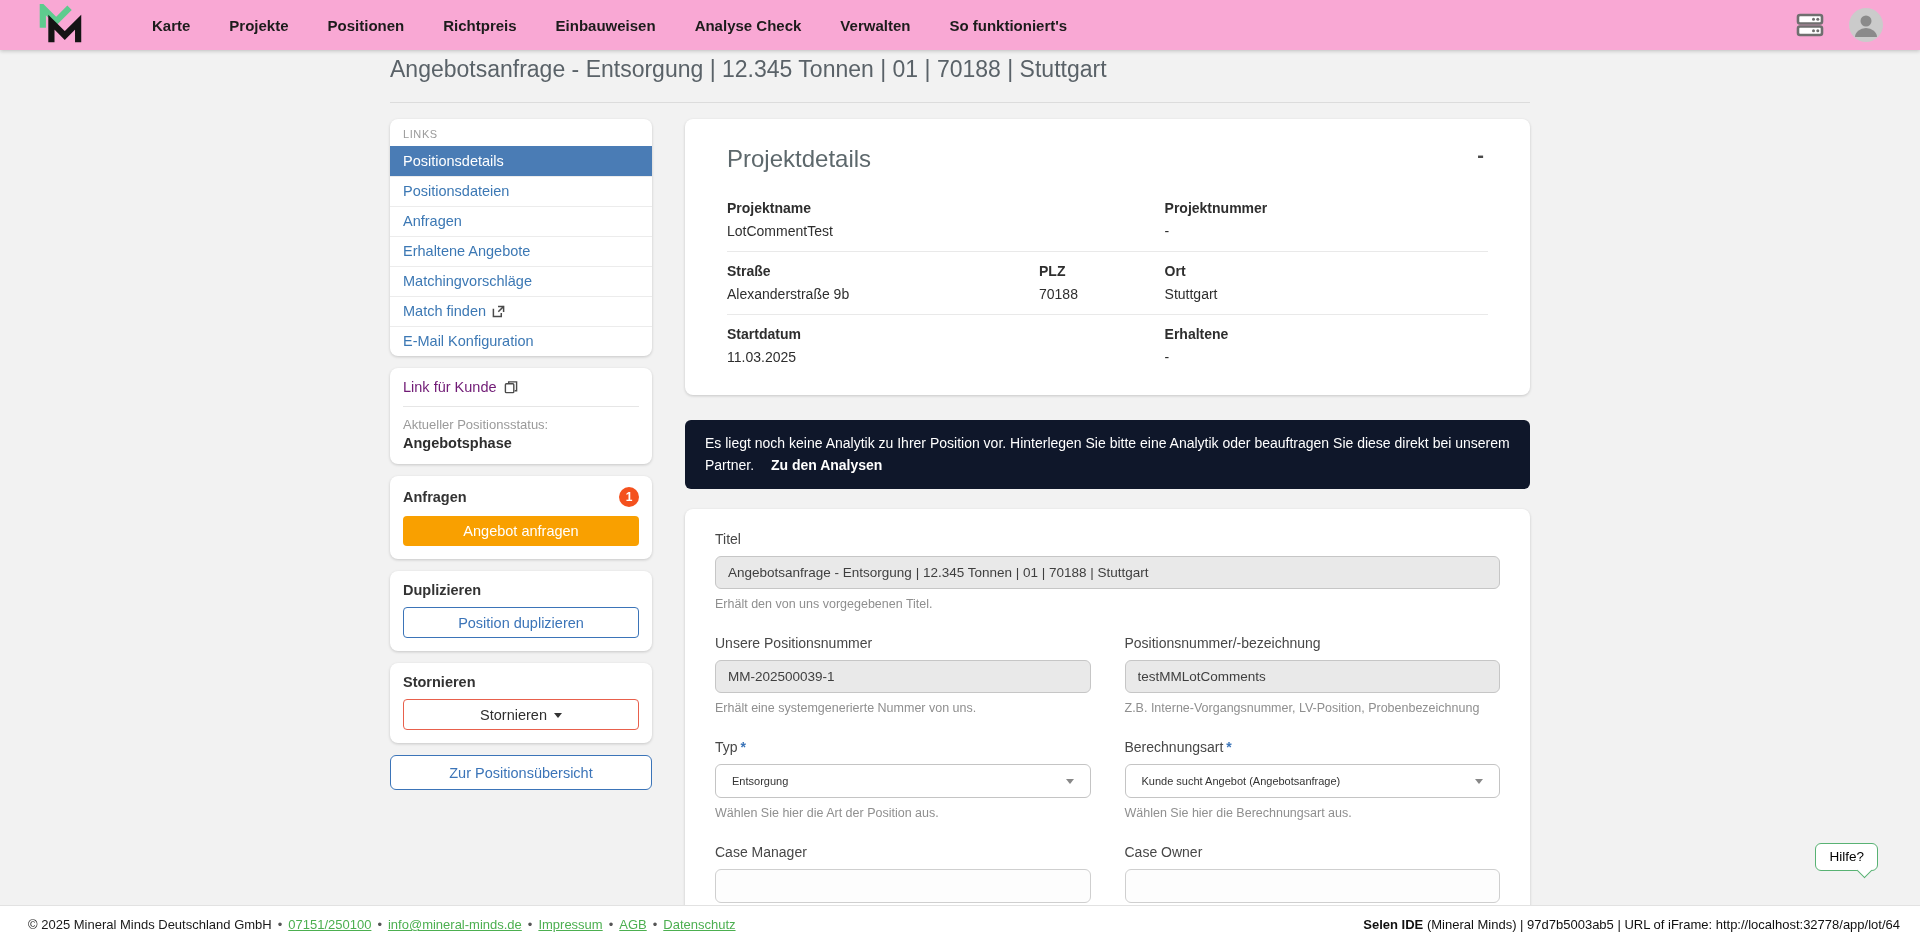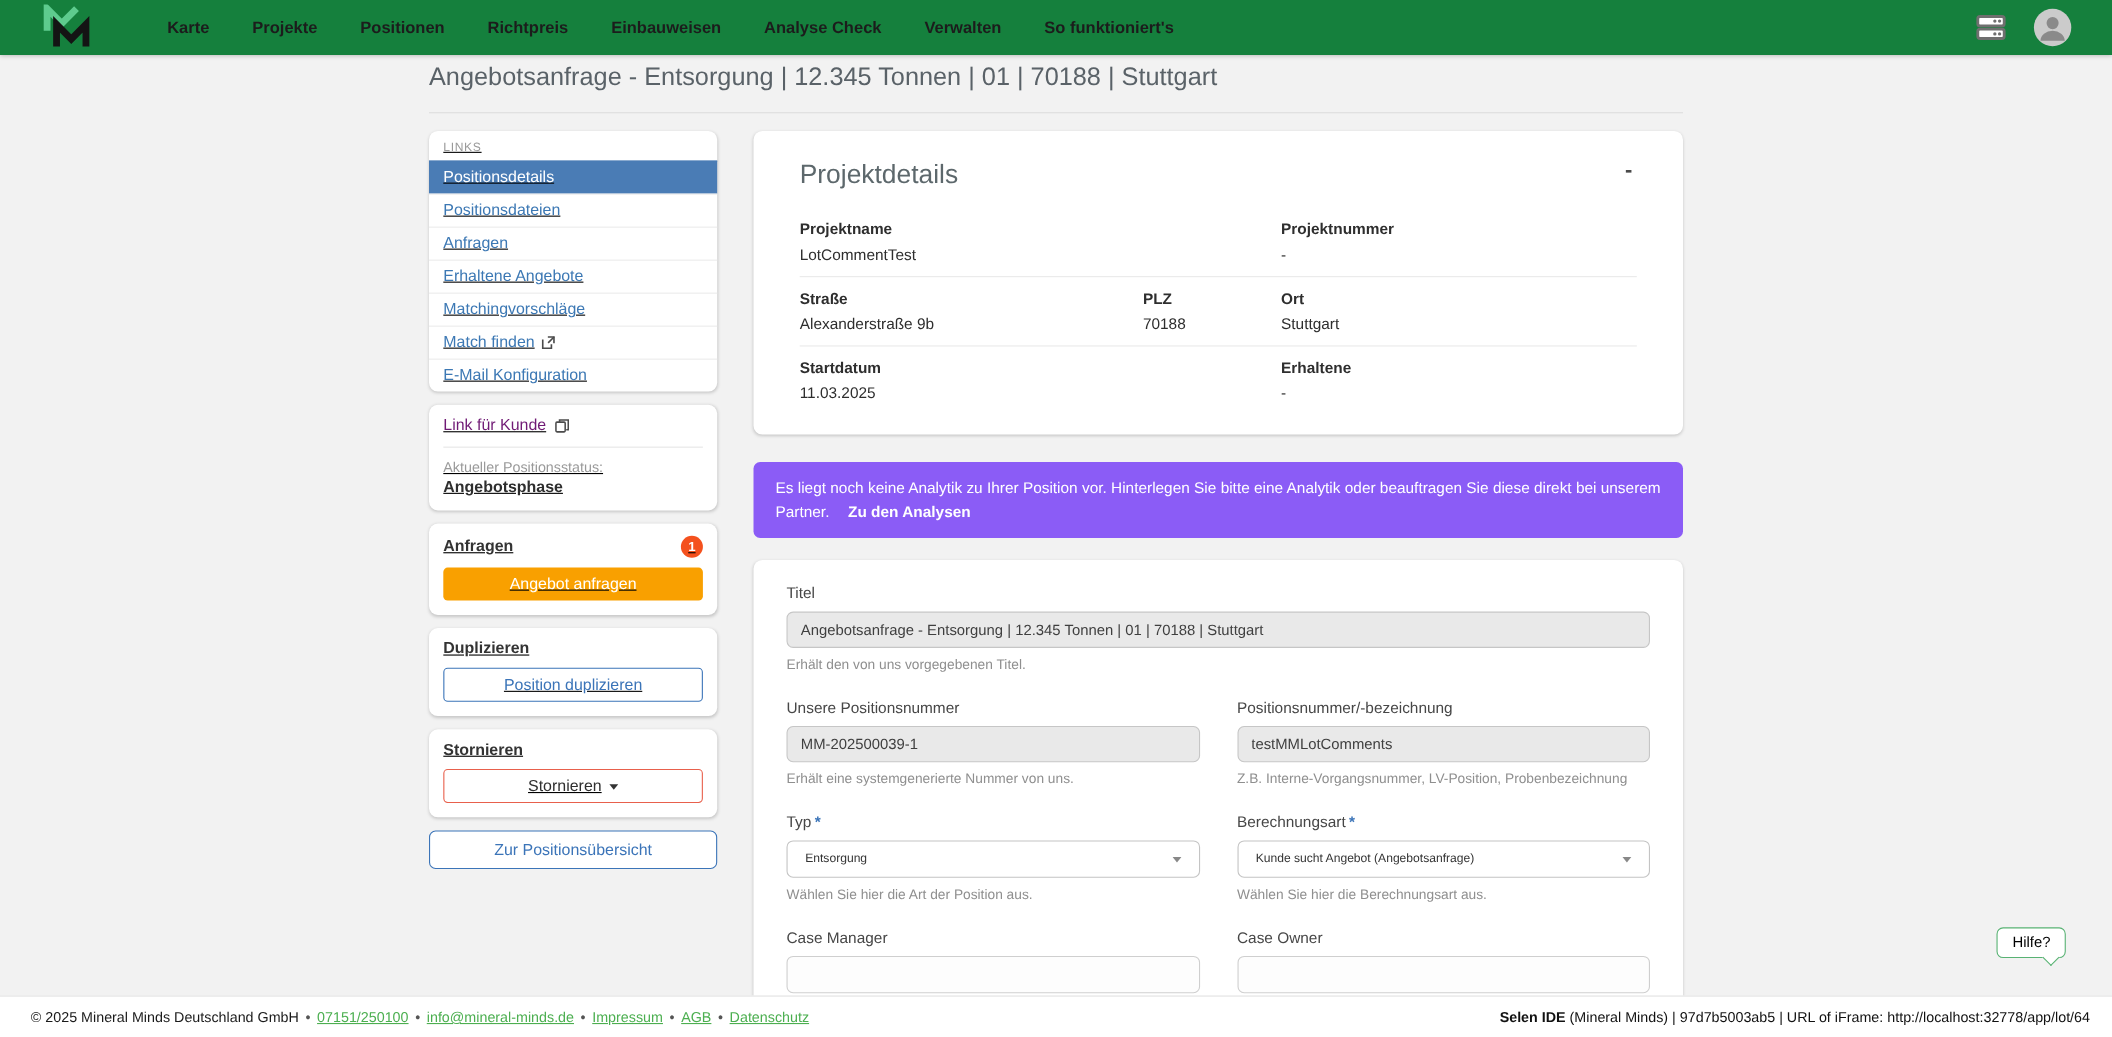--- a/index.html
+++ b/index.html
@@ -1,37 +1,37 @@
 <!DOCTYPE html>
 <html><head>
 <meta charset="utf-8">
 <style>
   * { margin:0; padding:0; box-sizing:border-box; }
   html,body { width:1920px; height:943px; font-family:"Liberation Sans", sans-serif; }
   #stage { position:relative; width:1920px; height:943px; overflow:hidden; background:#f2f2f2; }
 
   
-  .topbar { position:absolute; top:0; left:0; width:100%; height:50px; background:#15803d;
+  .topbar { position:absolute; top:0; left:0; width:100%; height:50px; background:#f9a8d4;
             box-shadow:0 1px 4px rgba(0,0,0,.22); display:flex; align-items:center; z-index:10; }
   .logo { margin-left:36px; margin-right:30px; display:flex; align-items:center; cursor:pointer; }
   .mainnav { display:flex; align-items:center; gap:39px; margin-left:38px; }
   .mainnav a { font-size:15px; font-weight:700; color:#1c1c1c; text-decoration:none; cursor:pointer; white-space:nowrap; }
   .topbar-right { margin-left:auto; margin-right:36px; display:flex; align-items:center; gap:24px; }
 
   
   .container { width:1140px; margin:0 auto; padding-top:56px; }
   h1.page-title { font-size:23px; font-weight:500; color:#5a6268; padding-bottom:19px; border-bottom:1px solid #dcdcdc; }
   .columns { display:flex; gap:33px; margin-top:16px; align-items:flex-start; }
 
   
   .card { background:#fff; border-radius:8px; box-shadow:0 1px 3px rgba(0,0,0,.18); }
 
   
   .sidebar { width:262px; flex:none; }
-  .sidebar .card { margin-bottom:12px;text-decoration:underline; }
+  .sidebar .card { margin-bottom:12px; }
   .links-header { font-size:11px; color:#9a9a9a; letter-spacing:.6px; padding:9px 13px 6px; }
   .nav-item { padding:6px 13px 7px; font-size:14.5px; font-weight:500; color:#3c78b4; border-top:1px solid #ececec; cursor:pointer; display:flex; align-items:center; gap:6px; }
   .nav-item.active { background:#4a7cb5; color:#fff; border-top-color:#4a7cb5; }
   .side-pad { padding:11px 13px 13px; }
   .cust-link { font-size:14.5px; font-weight:500; color:#701a75; display:flex; align-items:center; gap:7px; cursor:pointer; }
   .side-divider { border-top:1px solid #e6e6e6; margin:11px 0 10px; }
   .status-label { font-size:13px; color:#9a9a9a; }
   .status-value { font-size:14.5px; font-weight:700; color:#2e2e2e; margin-top:3px; }
   .side-title-row { display:flex; align-items:center; justify-content:space-between; }
   .side-title { font-size:14.5px; font-weight:700; color:#333; }
@@ -53,21 +53,21 @@
   .pd-title { font-size:24px; font-weight:400; color:#5d686c; }
   .pd-collapse { font-size:20px; font-weight:700; color:#4a4a4a; cursor:pointer; line-height:20px; padding:0 4px; }
   .pd-rows { margin-top:16px; }
   .pd-row { display:grid; grid-template-columns:41% 16.5% 1fr; padding:11px 0 12px; font-size:14px; }
   .pd-row + .pd-row { border-top:1px solid #e9e9e9; }
   .pd-label { font-weight:700; color:#2e2e2e; margin-bottom:7px; }
   .pd-value { color:#2e2e2e; }
   .span2 { grid-column:1 / 3; }
   .col3 { grid-column:3; }
 
-  .alert { margin-top:25px; background:#8b5cf6; color:#fff; border-radius:6px; padding:13px 20px; font-size:14px; line-height:1.55; }
+  .alert { margin-top:25px; background:#0f172a; color:#fff; border-radius:6px; padding:13px 20px; font-size:14px; line-height:1.55; }
   .alert a { color:#fff; font-weight:700; text-decoration:none; margin-left:13px; cursor:pointer; }
 
   .form-card { margin-top:20px; padding:22px 30px 60px; }
   .field-label { font-size:14px; font-weight:500; color:#474747; margin-bottom:9px; display:block; }
   .req { color:#3b74b8; margin-left:3px; font-weight:700; }
   .text-input { width:100%; height:33px; background:#e9e9e9; border:1px solid #c6c6c6; border-radius:6px; padding:0 12px;
                 font-size:13.5px; color:#3f3f3f; font-family:"Liberation Sans", sans-serif; }
   .helper { font-size:12.5px; color:#8f8f8f; margin-top:8px; }
   .form-grid { display:grid; grid-template-columns:1fr 1fr; column-gap:34px; margin-top:24px; }
   .select { height:34px; background:#fff; border:1px solid #c4c4c4; border-radius:6px; display:flex; align-items:center;

